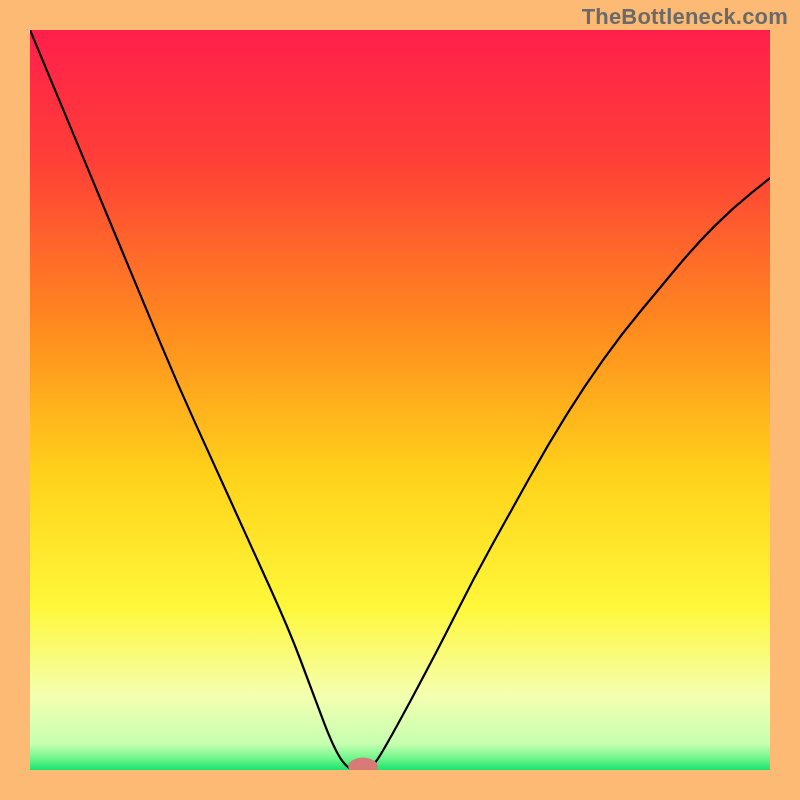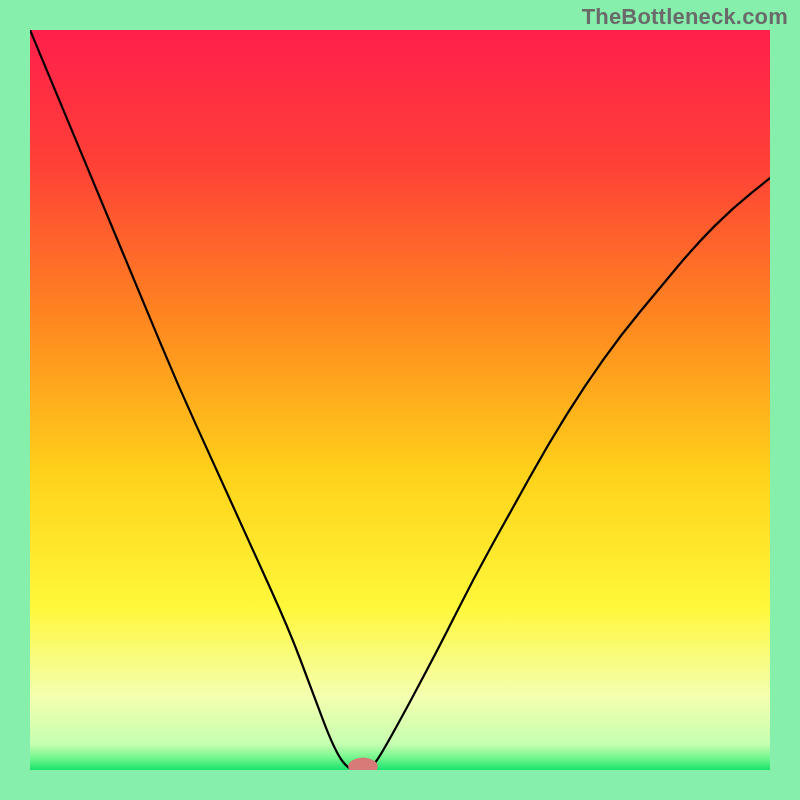--- a/index.html
+++ b/index.html
@@ -9,21 +9,21 @@
     height: 800px;
     background: #000;
     overflow: hidden;
   }
   .frame {
     position: absolute;
     left: 0;
     top: 0;
     width: 800px;
     height: 800px;
-    background: #86efac;
+    background: #fdba74;
   }
   .watermark {
     position: absolute;
     top: 4px;
     right: 12px;
     font-family: Arial, Helvetica, sans-serif;
     font-size: 22px;
     font-weight: bold;
     color: #6a6a6a;
     letter-spacing: 0.2px;

